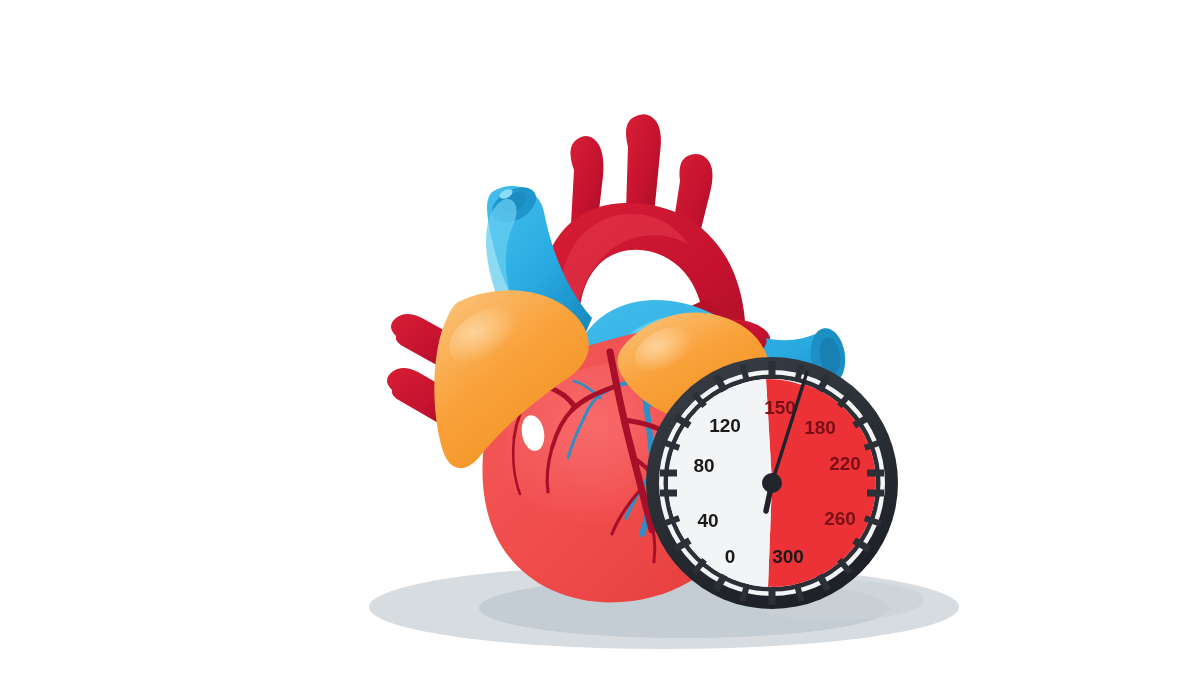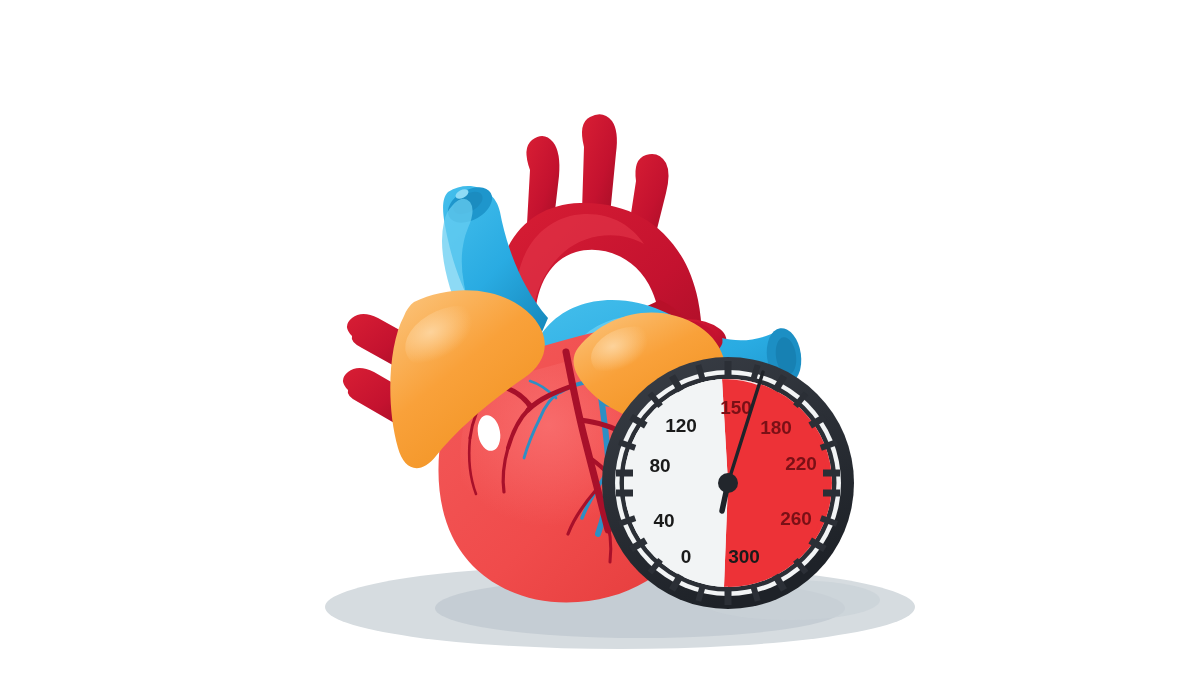--- a/index.html
+++ b/index.html
@@ -3,21 +3,21 @@
 <meta charset="utf-8">
 <style>
   html,body{margin:0;padding:0;}
   body{
     width:1200px;height:675px;
     background:#ffffff;
     font-family:"Liberation Sans", sans-serif;
     overflow:hidden;
   }
   #stage{position:relative;width:1200px;height:675px;background:#fff;}
-  #illustration{position:absolute;inset:0;}
+  #illustration{position:absolute;inset:0;padding-left:44px;}
   svg{display:block;}
 </style>
 </head>
 <body>
 
 <div id="stage">
   <div id="illustration">
 
     <svg width="1200" height="675" viewBox="0 0 1200 675" xmlns="http://www.w3.org/2000/svg">
 

